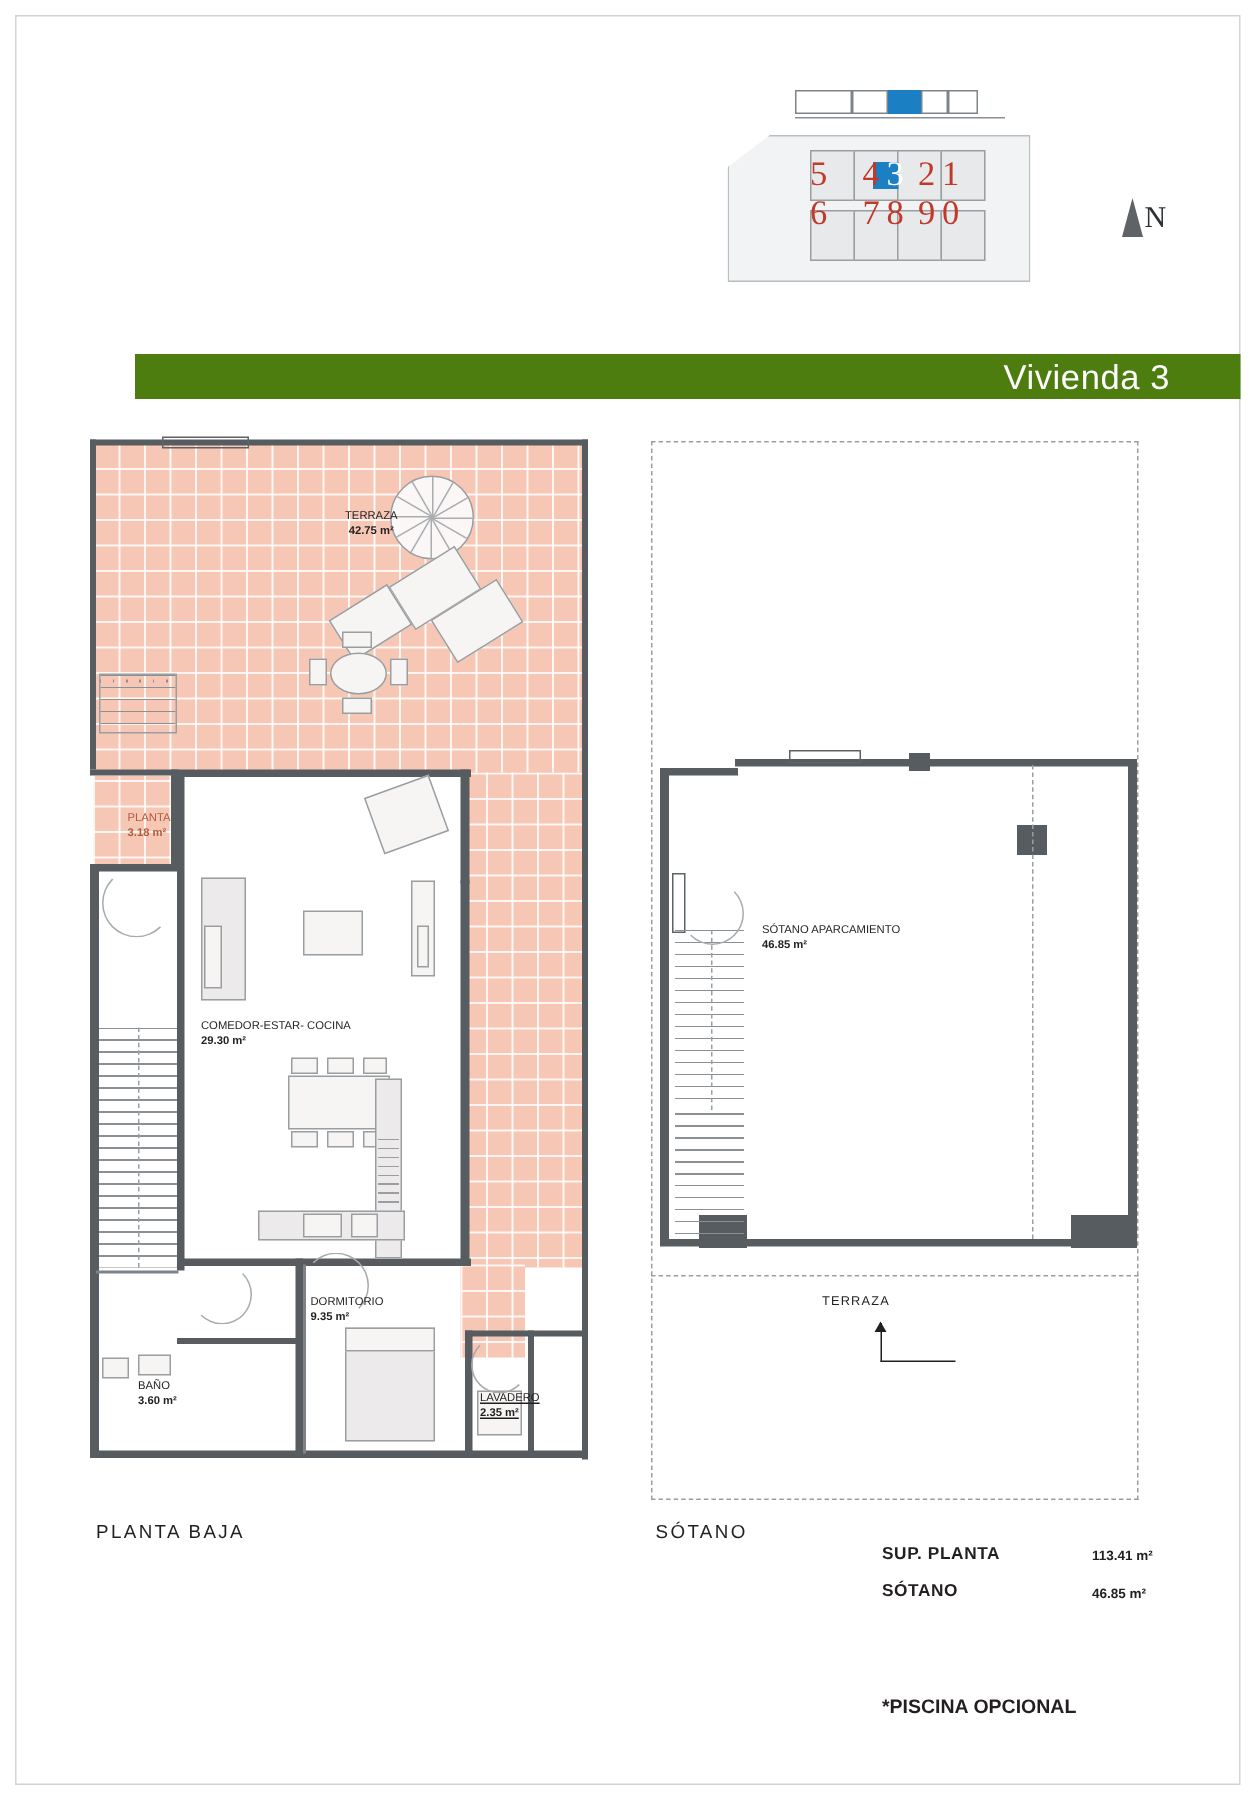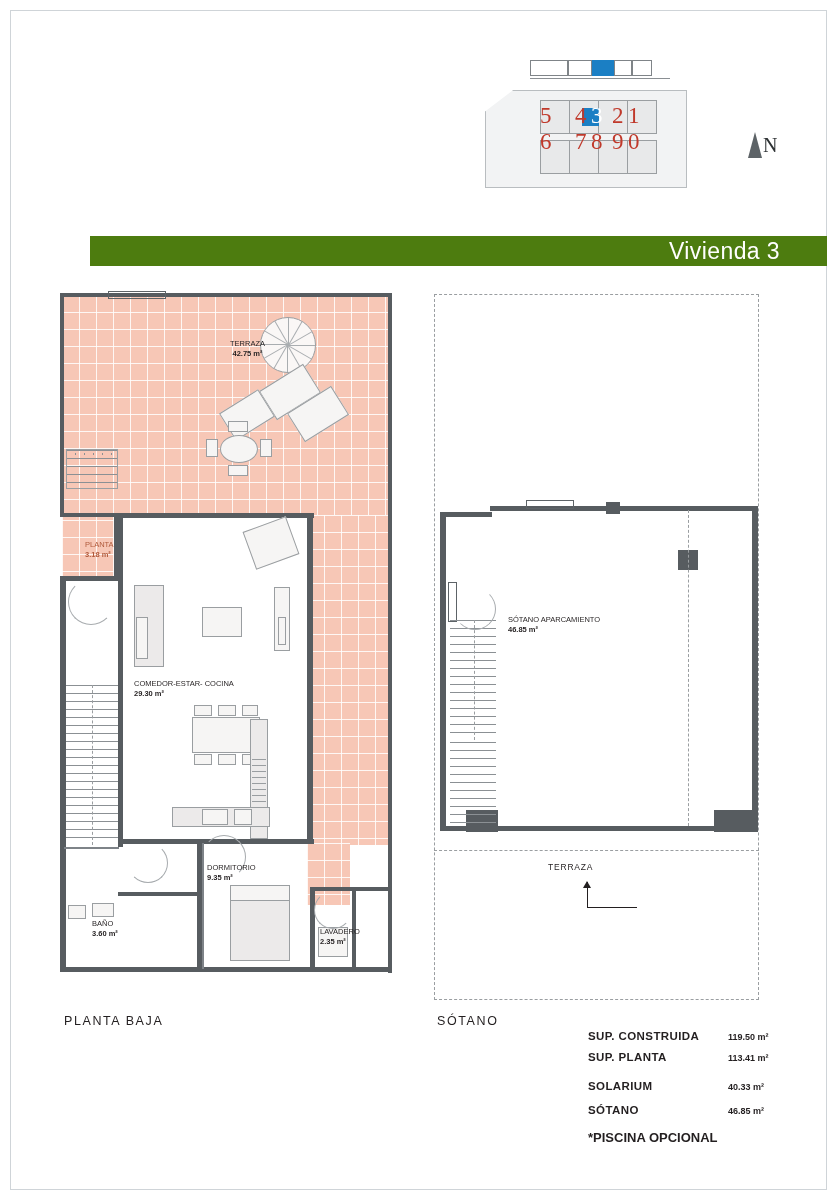--- a/index.html
+++ b/index.html
@@ -458,21 +458,21 @@
     <span class="ar">29.30 m²</span>
   </div>
   <div class="lbl" style="left:155px; top:576px;">
     <span class="nm">DORMITORIO</span>
     <span class="ar">9.35 m²</span>
   </div>
   <div class="lbl" style="left:40px; top:632px;">
     <span class="nm">BAÑO</span>
     <span class="ar">3.60 m²</span>
   </div>
-  <div class="lbl" style="left:268px; top:640px;">
+  <div class="lbl" style="left:268px; top:640px;text-decoration:underline;">
     <span class="nm">LAVADERO</span>
     <span class="ar">2.35 m²</span>
   </div>
 </div>
 
 <div class="caption" style="left:64px; top:1014px;">PLANTA BAJA</div>
 
 <div class="plan-wrap" id="plan-sotano">
 
   <div class="dash-box" style="left:4px; top:4px; width:325px; height:706px;"></div>
@@ -508,29 +508,21 @@
 
   <div class="acceso-label" style="left:118px; top:572px;">TERRAZA</div>
   <div class="arrow-up" style="left:157px; top:592px;"></div>
   <div class="arrow-elbow" style="left:157px; top:617px; width:50px;"></div>
 </div>
 
 <div class="caption" style="left:437px; top:1014px;">SÓTANO</div>
 
 <div class="summary">
   <div class="sum-row">
-    <span class="k">SUP. CONSTRUIDA</span>
-    <span class="v">119.50 m²</span>
-  </div>
-  <div class="sum-row">
     <span class="k">SUP. PLANTA</span>
     <span class="v">113.41 m²</span>
-  </div>
-  <div class="sum-row" style="height:28px;">
-    <span class="k" style="top:8px;">SOLARIUM</span>
-    <span class="v" style="top:10px;">40.33 m²</span>
   </div>
   <div class="sum-row">
     <span class="k" style="top:4px;">SÓTANO</span>
     <span class="v" style="top:6px;">46.85 m²</span>
   </div>
   <div class="sum-note">*PISCINA OPCIONAL</div>
 </div>
 
 </body></html>

